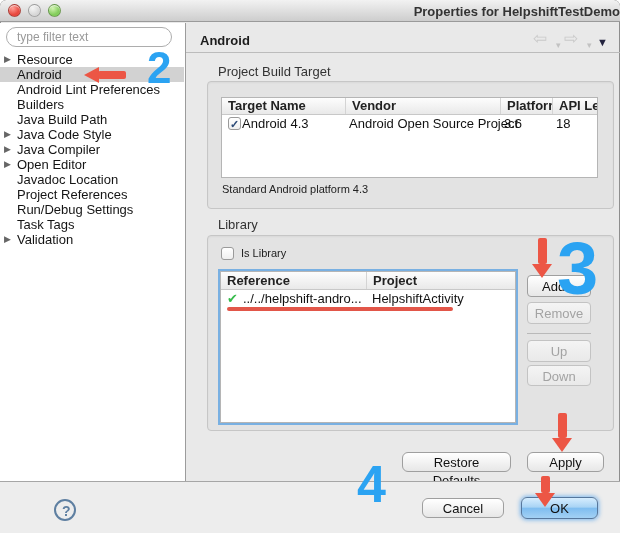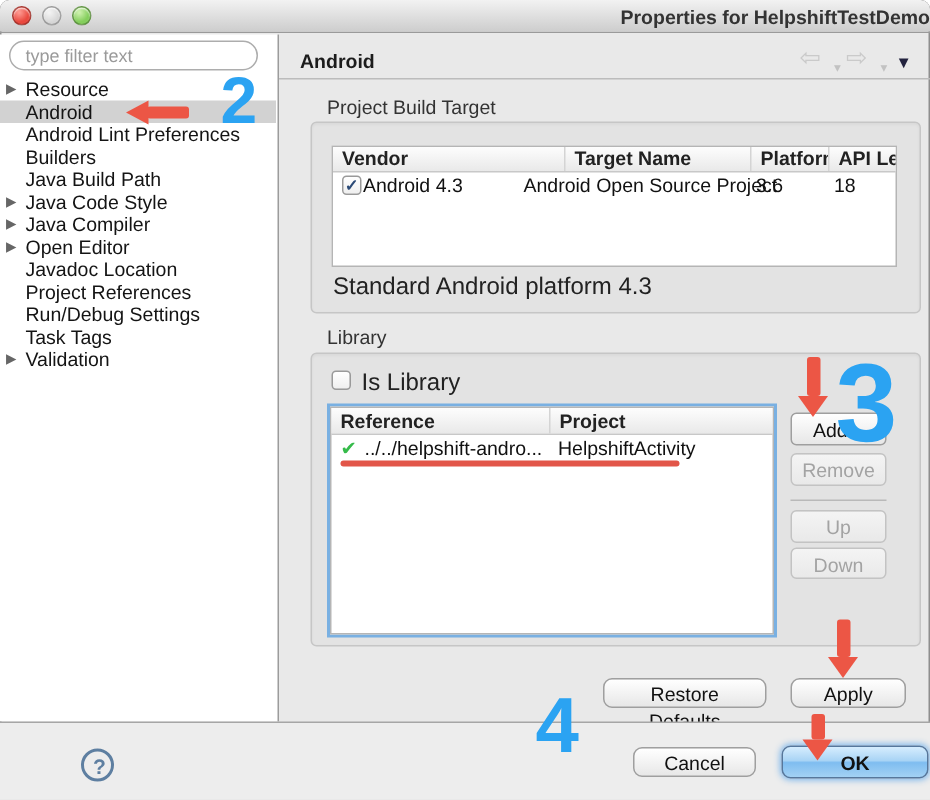--- a/index.html
+++ b/index.html
@@ -64,21 +64,21 @@
   .btn.round{border-radius:6px;}
   .btn.ok{background:linear-gradient(#d6edfe 0%,#a9d4f5 45%,#7fbdf0 52%,#a3d1f4 100%);
     border:1px solid #56779c;box-shadow:0 0 4px 1px rgba(110,175,235,.9);}
   .btn-sep{position:absolute;height:1px;background:#b9b9b9;}
   .help{position:absolute;left:54px;top:499px;width:22px;height:22px;border-radius:50%;
     border:2px solid #5e7fa1;color:#5e7fa1;font-size:14px;font-weight:bold;
     text-align:center;line-height:19px;background:transparent;}
   
   .hsep{position:absolute;left:0;top:481px;width:620px;height:1px;background:#a6a6a6;}
   .bottombar{position:absolute;left:0;top:482px;width:620px;height:51px;background:#ededed;}
-  .caption{position:absolute;font-size:16px;color:#222;}
+  .caption{position:absolute;font-size:11px;color:#222;}
   
   .ann{position:absolute;z-index:50;}
   .num{font-weight:bold;color:#2ba3f2;line-height:1;}
   .shaft{position:absolute;background:#ec5645;border-radius:2px;}
   .head-down{position:absolute;width:0;height:0;border-left:10px solid transparent;
     border-right:10px solid transparent;border-top:14px solid #ec5645;}
   .head-left{position:absolute;width:0;height:0;border-top:8px solid transparent;
     border-bottom:8px solid transparent;border-right:15px solid #ec5645;}
   .underline{position:absolute;height:4px;background:#e25649;border-radius:2px;z-index:40;}
 </style>
@@ -149,22 +149,22 @@
   <span class="nav caret" style="left:556px;">▾</span>
   <span class="nav" style="left:564px;">⇨</span>
   <span class="nav caret" style="left:587px;">▾</span>
   <span class="nav menu" style="left:597px;">▼</span>
   <div class="main-header-line"></div>
 
   <div class="group-label" style="left:218px;top:64px;">Project Build Target</div>
   <div class="group-box" style="top:81px;height:128px;"></div>
   <div class="tbl" style="left:221px;top:97px;width:377px;height:81px;">
     <div class="tbl-head">
+      <div class="th" style="width:124px;">Target Name</div>
       <div class="th" style="width:155px;">Vendor</div>
-      <div class="th" style="width:124px;">Target Name</div>
       <div class="th" style="width:52px;">Platform</div>
       <div class="th" style="width:44px;">API Level</div>
     </div>
     <div class="tbl-row">
       <span class="cbx" style="left:6px;top:2px;">✓</span>
       <span class="cell" style="left:20px;">Android 4.3</span>
       <span class="cell" style="left:127px;">Android Open Source Project</span>
       <span class="cell" style="left:282px;">3.6</span>
       <span class="cell" style="left:334px;">18</span>
     </div>
@@ -194,21 +194,21 @@
   <button class="btn disabled" style="left:527px;top:340px;width:64px;height:22px;">Up</button>
   <button class="btn disabled" style="left:527px;top:365px;width:64px;height:21px;">Down</button>
 
   <button class="btn round" style="left:402px;top:452px;width:109px;height:20px;line-height:18px;">Restore Defaults</button>
   <button class="btn round" style="left:527px;top:452px;width:77px;height:20px;line-height:18px;">Apply</button>
 
   <div class="hsep"></div>
   <div class="bottombar"></div>
   <button class="help">?</button>
   <button class="btn round" style="left:422px;top:498px;width:82px;height:20px;line-height:18px;">Cancel</button>
-  <button class="btn round ok" style="left:521px;top:497px;width:98px;height:22px;line-height:20px;font-weight:bold;">OK</button>
+  <button class="btn round ok" style="left:521px;top:497px;width:77px;height:22px;line-height:20px;font-weight:normal;">OK</button>
 
   <div class="ann num" style="left:147px;top:46px;font-size:44px;">2</div>
   <div class="ann">
     <div class="head-left" style="left:84px;top:67px;"></div>
     <div class="shaft" style="left:98px;top:71px;width:28px;height:8px;"></div>
   </div>
 
   <div class="ann num" style="left:557px;top:232px;font-size:74px;">3</div>
   <div class="ann">
     <div class="shaft" style="left:538px;top:238px;width:9px;height:26px;"></div>

